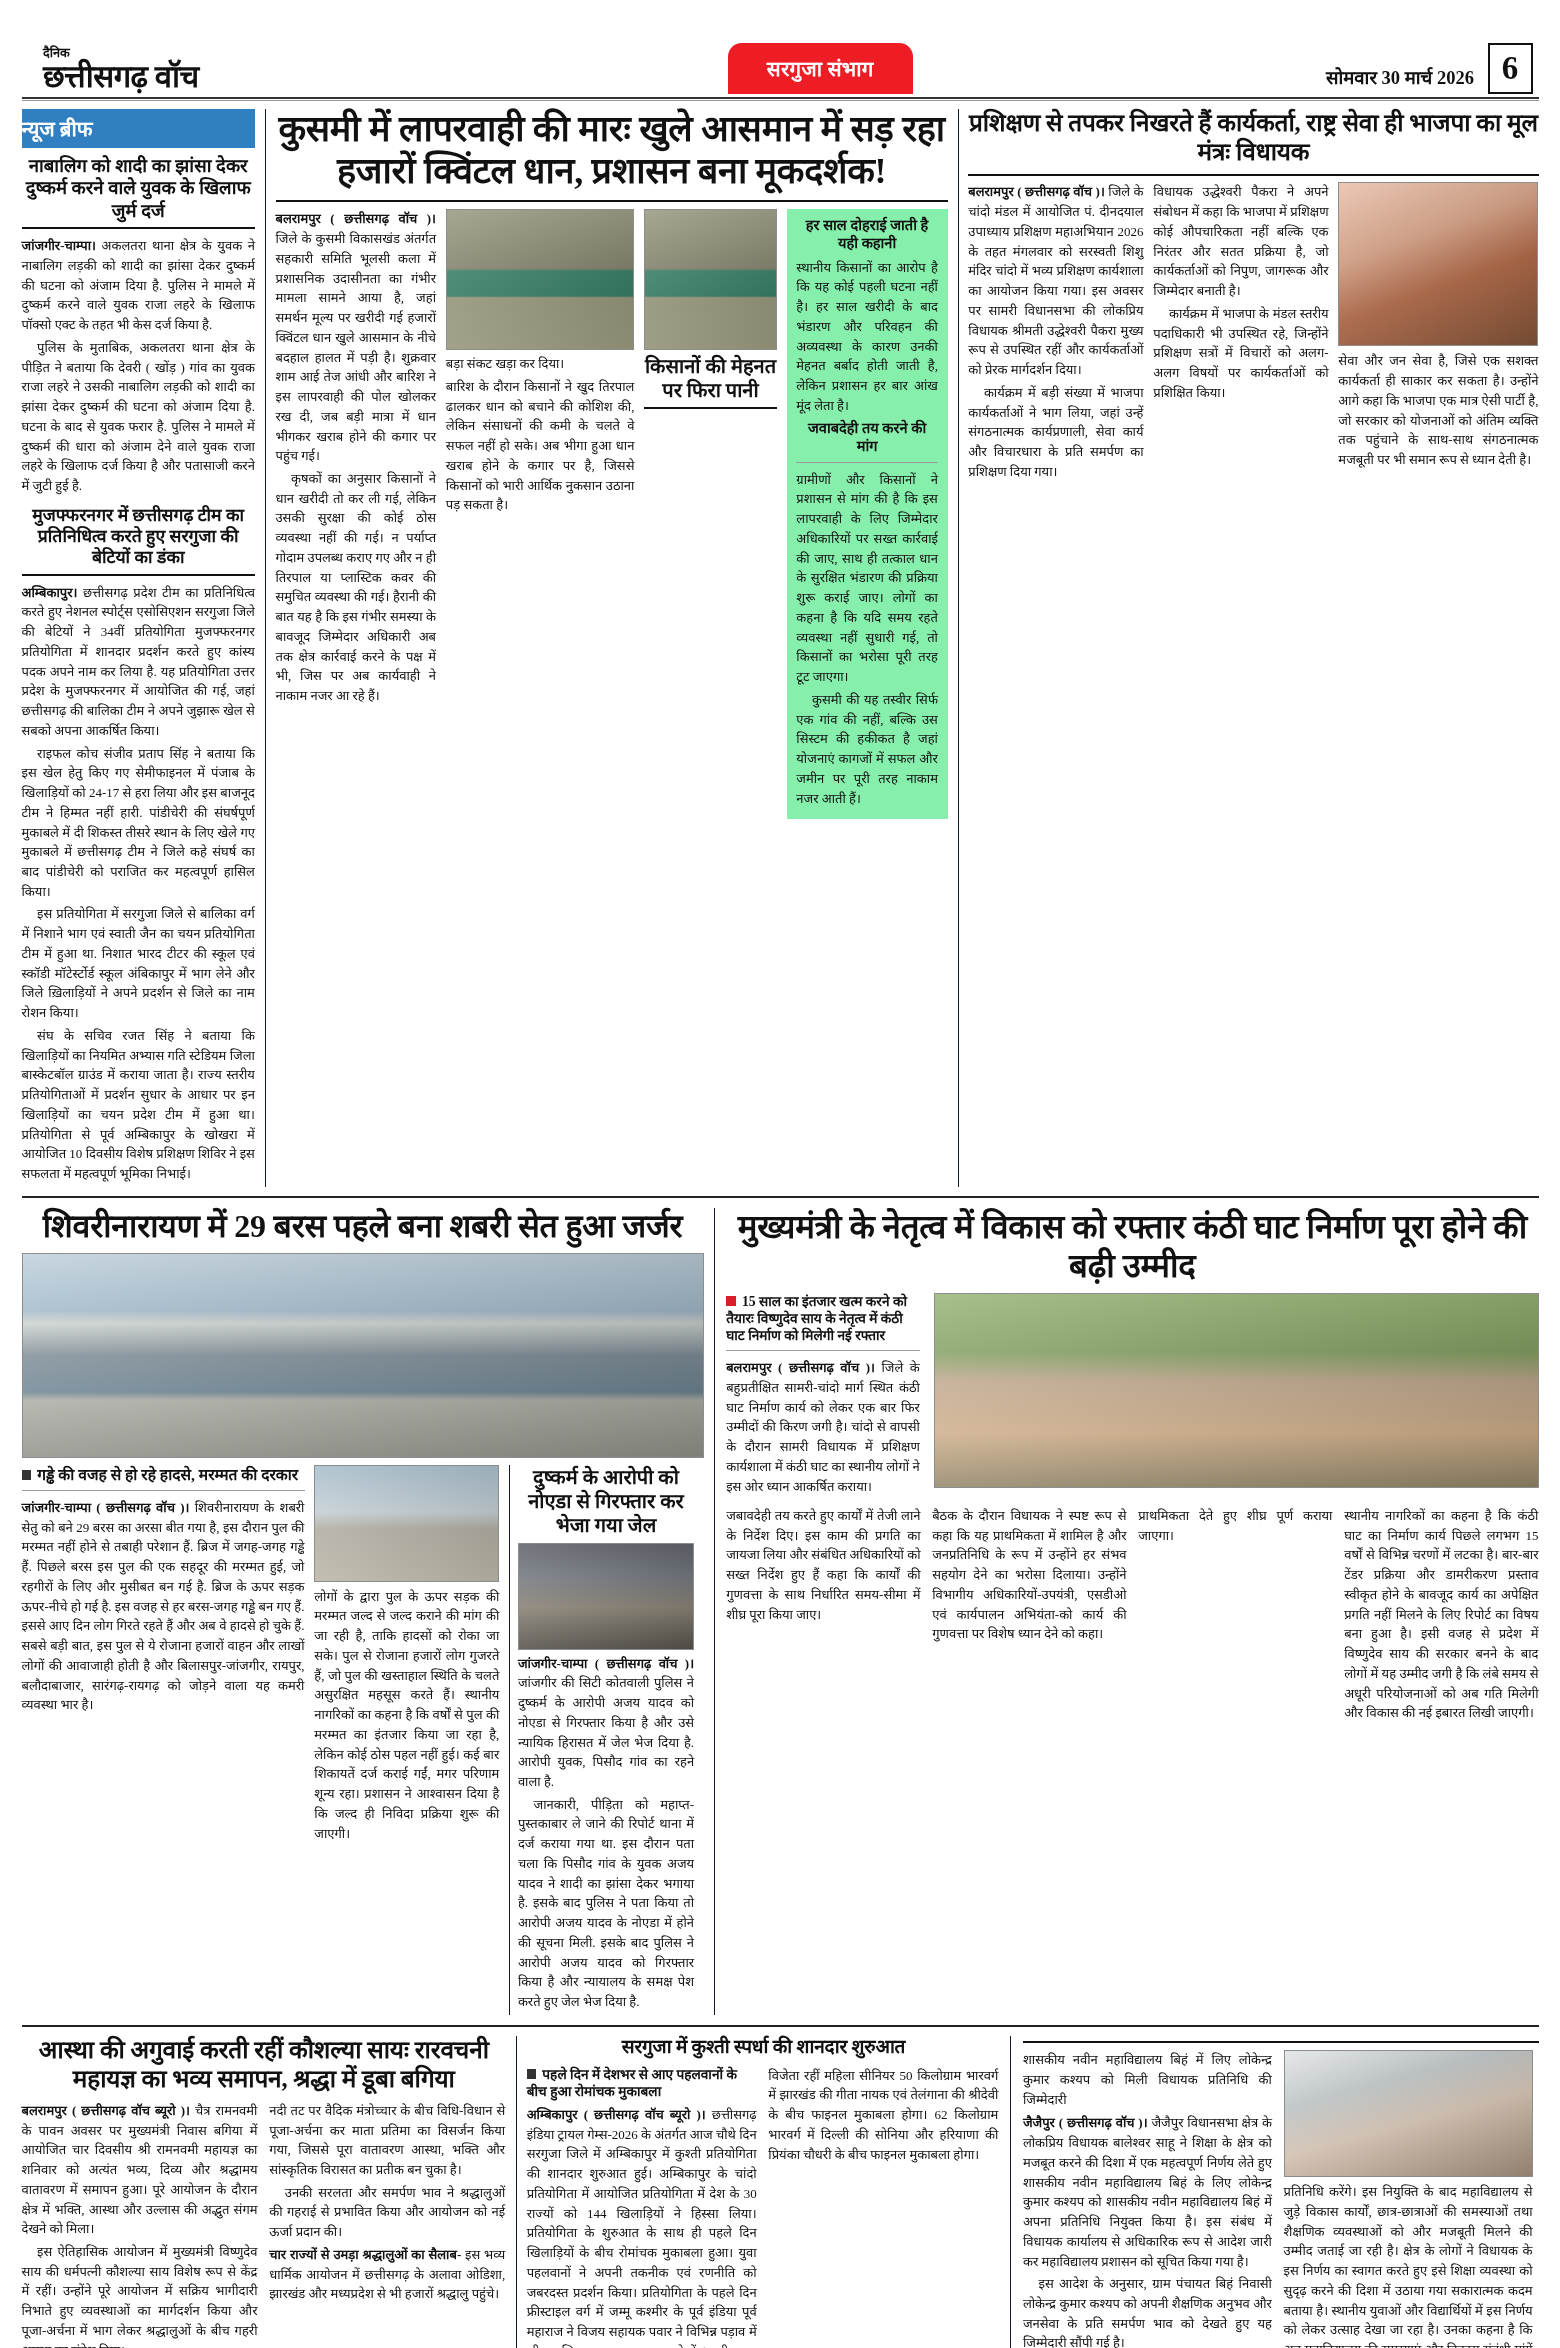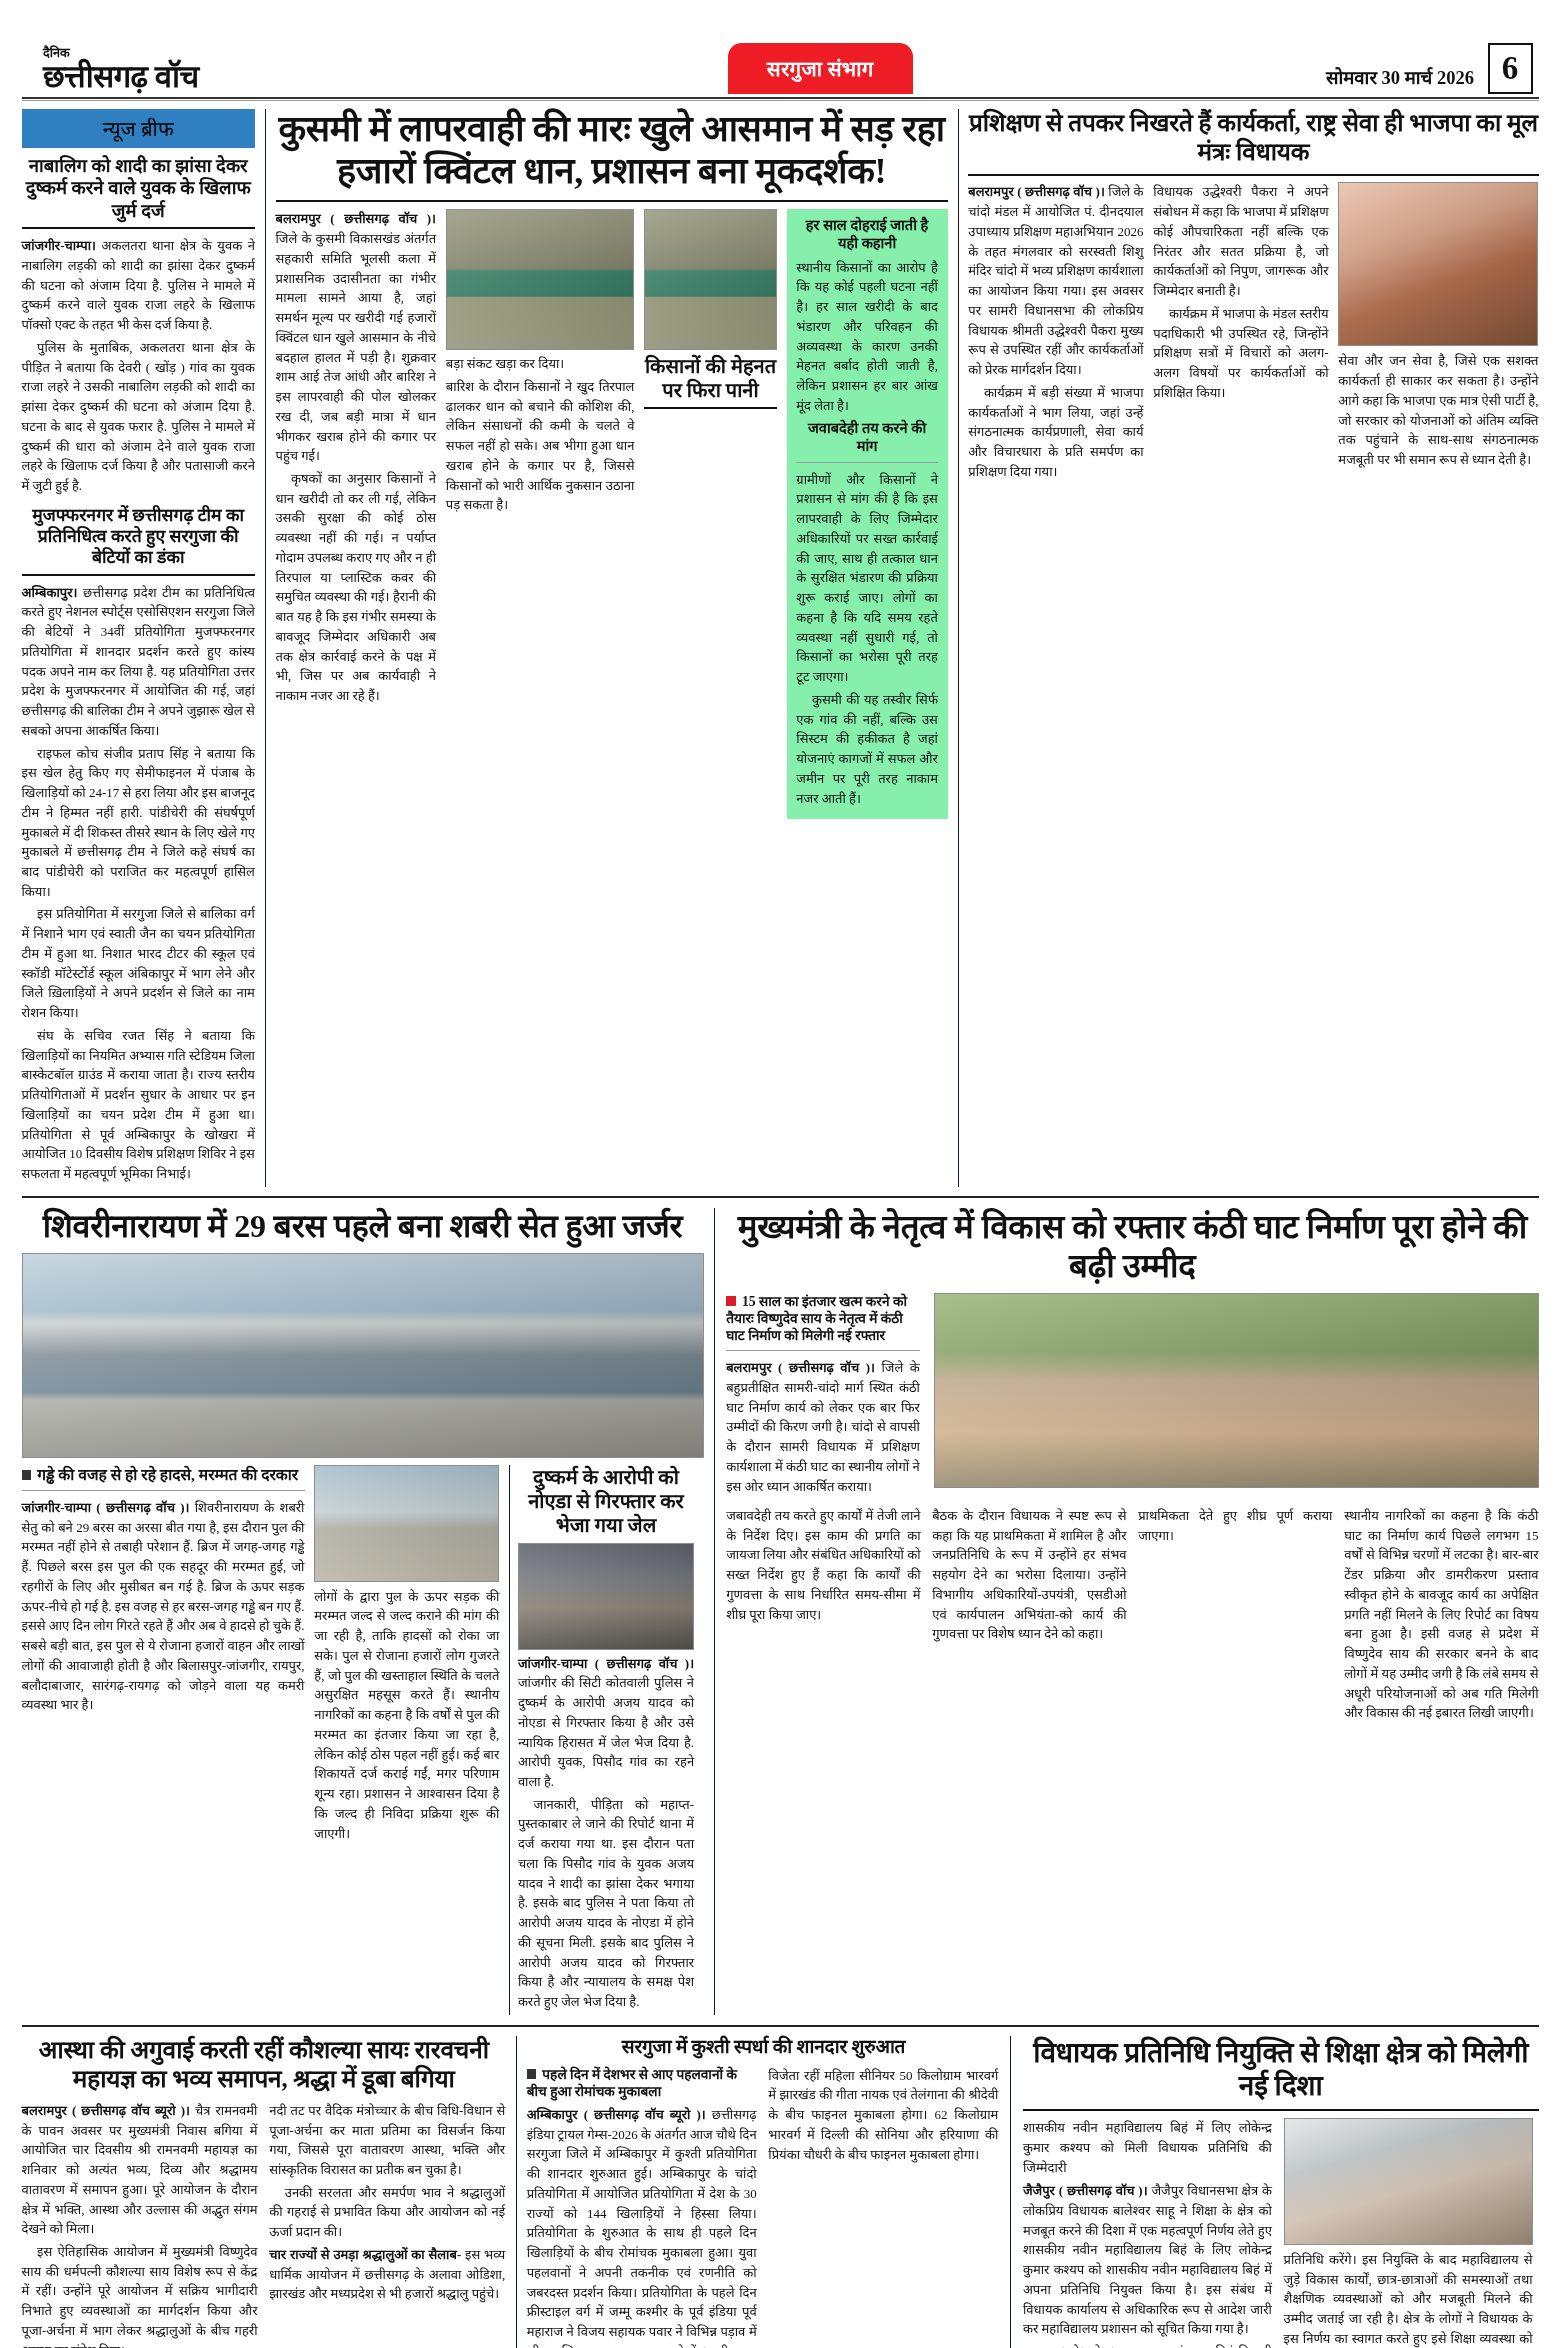--- a/index.html
+++ b/index.html
@@ -51,22 +51,22 @@
   .rule-thin { border-top:1px solid #9b9b9b; margin:5.9px 0 6.8px 0;}
   .rule-blk { border-top:2px solid #111; margin:4.9px 0 6.8px 0;}
 
   p.body { font-size:13px; line-height:1.52; text-align:justify; margin:0 0 2.9px 0; hyphens:auto;}
   p.body.ind { text-indent:15.6px; }
   .lede { font-weight:bold; }
 
   .cap { font-size:20px; font-weight:bold; text-align:center; line-height:1.2; margin:3.9px 0 2px 0;}
 
   .news-brief-hdr {
-    background:#2f7fc1; color:#000000; text-align:center;
-    font-size:20.5px; font-weight:normal; padding:4.9px 0 5.9px 0;
+    background:#2f7fc1; color:#ffffff; text-align:left;
+    font-size:20.5px; font-weight:bold; padding:4.9px 0 5.9px 0;
   }
 
   
   .ph { width:100%; background:#c9cfc8; border:1px solid #8d8d8d; position:relative; overflow:hidden; }
   .ph::after{ content:""; position:absolute; inset:0;
      background:linear-gradient(145deg, rgba(255,255,255,.22), rgba(0,0,0,.18));}
   .ph-paddy{ background:
      linear-gradient(180deg,#8e8f72 0%,#7f8167 42%,#2f7d62 44%,#2f7d62 62%,#9a9a7a 63%,#a9a98b 100%); }
   .ph-bridge{ background:
      linear-gradient(180deg,#b9ccd9 0%,#9fb9cb 28%,#cfd4d2 34%,#7d8d97 50%,#6e8796 68%,#b3b3ab 72%,#9a9a92 100%); }
@@ -271,21 +271,20 @@
           <div style="width:230px;">
             <p class="body">विजेता रहीं महिला सीनियर 50 किलोग्राम भारवर्ग में झारखंड की गीता नायक एवं तेलंगाना की श्रीदेवी के बीच फाइनल मुकाबला होगा। 62 किलोग्राम भारवर्ग में दिल्ली की सोनिया और हरियाणा की प्रियंका चौधरी के बीच फाइनल मुकाबला होगा।</p>
           </div>
         </div>
 
       </div>
     </div>
 
     <div style="width:532px;" class="vsep">
       <div style="padding-left:11.7px;">
-        <h2 class="head-lg" style="font-size:28px;">विधायक प्रतिनिधि नियुक्ति से शिक्षा क्षेत्र को मिलेगी नई दिशा</h2>
         <div class="rule-blk"></div>
         <div style="display:flex;gap:11.7px;">
           <div style="width:249px;">
             <p class="body">शासकीय नवीन महाविद्यालय बिहं में लिए लोकेन्द्र कुमार कश्यप को मिली विधायक प्रतिनिधि की जिम्मेदारी</p>
             <p class="body" style="margin-top:3.9px;"><b class="lede">जैजैपुर ( छत्तीसगढ़ वॉच )।</b><span> जैजैपुर विधानसभा क्षेत्र के लोकप्रिय विधायक बालेश्वर साहू ने शिक्षा के क्षेत्र को मजबूत करने की दिशा में एक महत्वपूर्ण निर्णय लेते हुए शासकीय नवीन महाविद्यालय बिहं के लिए लोकेन्द्र कुमार कश्यप को शासकीय नवीन महाविद्यालय बिहं में अपना प्रतिनिधि नियुक्त किया है। इस संबंध में विधायक कार्यालय से अधिकारिक रूप से आदेश जारी कर महाविद्यालय प्रशासन को सूचित किया गया है।</span></p>
             <p class="body ind">इस आदेश के अनुसार, ग्राम पंचायत बिहं निवासी लोकेन्द्र कुमार कश्यप को अपनी शैक्षणिक अनुभव और जनसेवा के प्रति समर्पण भाव को देखते हुए यह जिम्मेदारी सौंपी गई है।</p>
           </div>
           <div style="width:249px;">
             <div class="ph ph-hand" style="height:127px;"></div>
             <p class="body" style="margin-top:4.9px;">प्रतिनिधि करेंगे। इस नियुक्ति के बाद महाविद्यालय से जुड़े विकास कार्यों, छात्र-छात्राओं की समस्याओं तथा शैक्षणिक व्यवस्थाओं को और मजबूती मिलने की उम्मीद जताई जा रही है। क्षेत्र के लोगों ने विधायक के इस निर्णय का स्वागत करते हुए इसे शिक्षा व्यवस्था को सुदृढ़ करने की दिशा में उठाया गया सकारात्मक कदम बताया है। स्थानीय युवाओं और विद्यार्थियों में इस निर्णय को लेकर उत्साह देखा जा रहा है। उनका कहना है कि अब महाविद्यालय की समस्याएं और विकास संबंधी मांगें सीधे शासन-प्रशासन तक पहुंच सकेंगी। विधायक बालेश्वर साहू ने कहा कि शिक्षा ही समाज के विकास की नींव है और क्षेत्र में शैक्षणिक संस्थाओं को मजबूत करने के लिए हर ऐतिहासिक पहल जारी रहेगी।</p>

